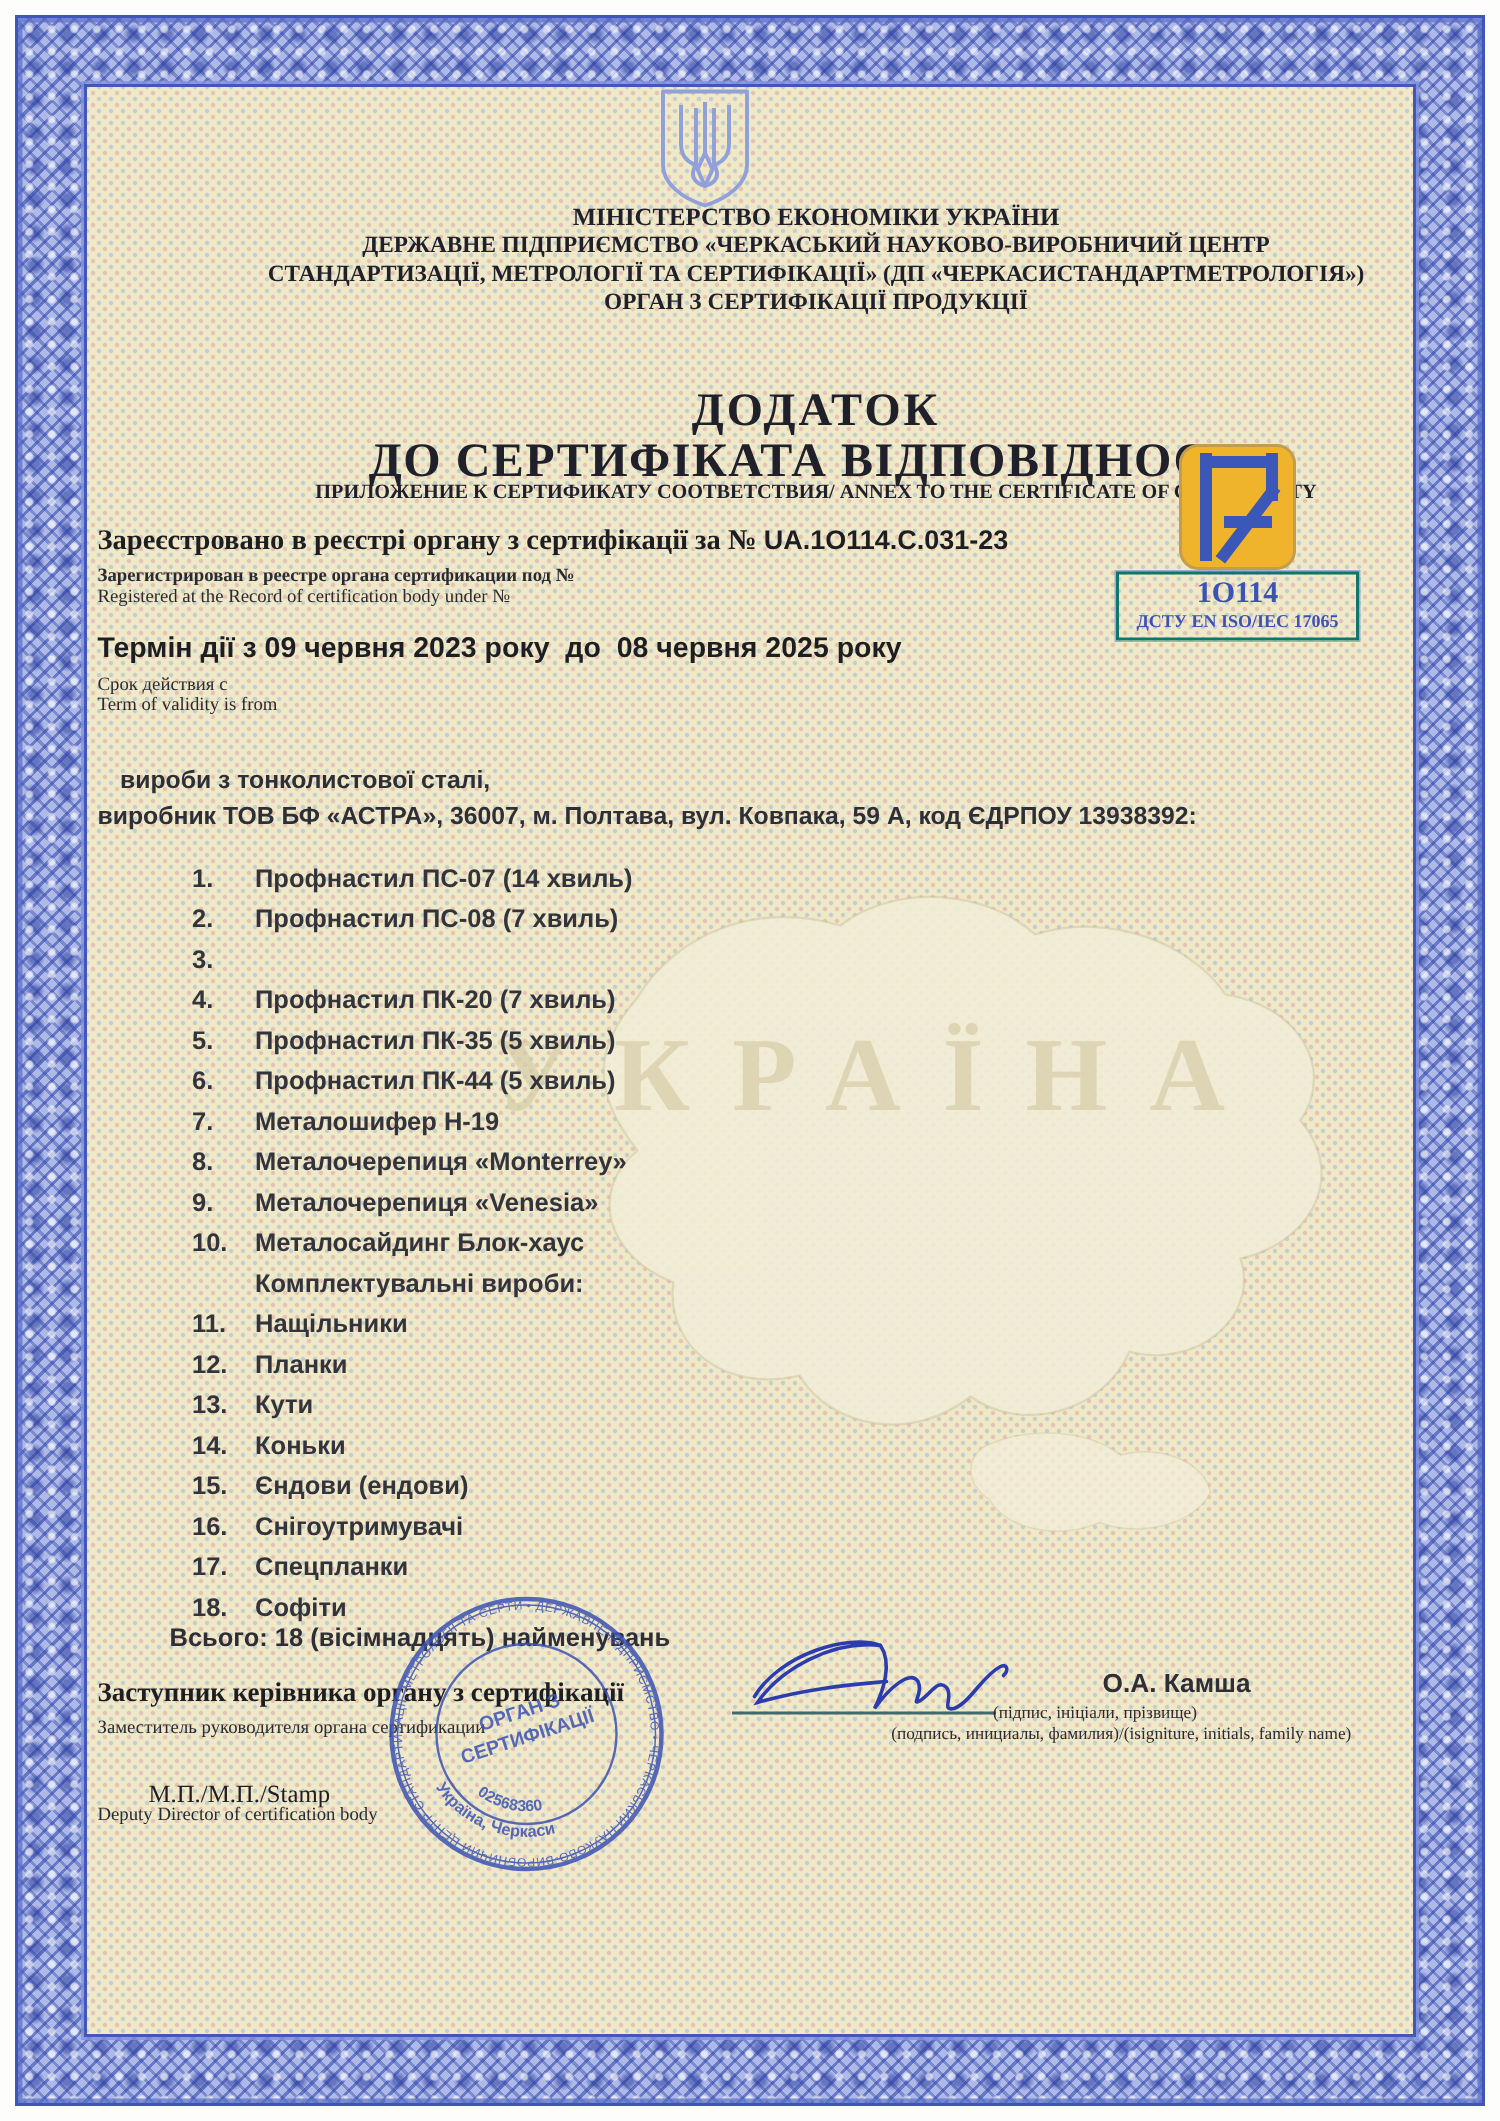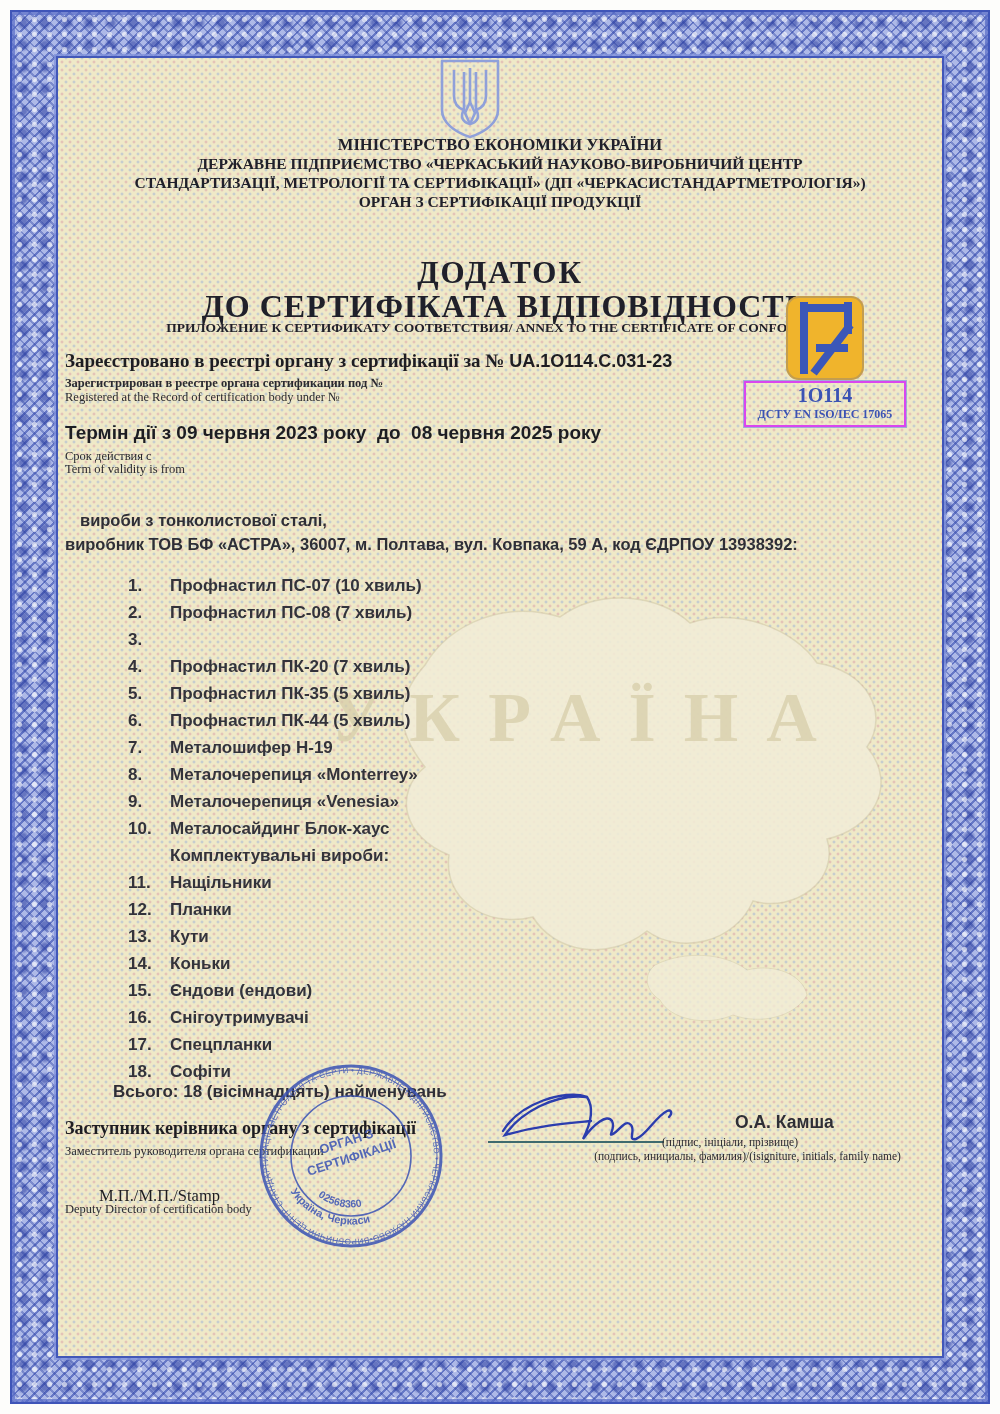--- a/index.html
+++ b/index.html
@@ -25,21 +25,21 @@
     position:absolute;inset:56px;
     background-color:#efe9c7;
     background-image:
       radial-gradient(circle, rgba(216,158,168,.50) 1.1px, rgba(216,158,168,0) 1.8px),
       radial-gradient(circle, rgba(148,170,216,.45) 1.1px, rgba(148,170,216,0) 1.8px);
     background-size:8px 8px;
     background-position:0 0,4px 4px;
     border:2px solid #4257b8;
     box-shadow: 0 0 0 2px rgba(130,148,220,.8);
   }
-  .layer{position:absolute;inset:0;}
+  .layer{position:absolute;inset:0;padding-left:44px;}
   .abs{position:absolute;}
   .serif{font-family:"Liberation Serif", serif;}
   .sans{font-family:"Liberation Sans", sans-serif;}
   .ink{color:#1d1d22;}
   .scan{color:#2e2e36;}
   .ctr{text-align:center;}
   .hdr-line{width:100%;text-align:center;font-weight:bold;color:#20202a;}
   .small-cap{font-size:12.5px;color:#2a2a30;}
   .list-row{display:flex;height:27px;line-height:27px;font-family:"Liberation Sans",sans-serif;font-weight:bold;font-size:17px;color:#33333b;}
   .list-num{width:42px;flex:0 0 42px;}
@@ -98,36 +98,36 @@
       <svg style="width:78px;height:84px;" viewBox="0 0 78 84">
         <g stroke="#3b57b8" stroke-width="8" fill="none" stroke-linecap="square">
           <path d="M18,12 H62"></path>
           <path d="M18,10 V74"></path>
           <path d="M62,10 V34"></path>
           <path d="M62,32 L30,74"></path>
           <path d="M34,52 L58,52"></path>
         </g>
       </svg>
     </div>
-    <div class="abs ctr" style="left:744px;top:381px;width:158px;height:42px;border:2px solid #d946ef;box-shadow:0 0 0 1px rgba(130,148,220,.7);color:#3b53b4;">
+    <div class="abs ctr" style="left:744px;top:381px;width:158px;height:42px;border:2px solid #0f766e;box-shadow:0 0 0 1px rgba(130,148,220,.7);color:#3b53b4;">
       <div class="serif" style="font-size:20px;font-weight:bold;line-height:24px;">1О114</div>
       <div class="serif" style="font-size:12px;font-weight:bold;line-height:14px;">ДСТУ EN ISO/ІЕС 17065</div>
     </div>
 
     <div class="abs sans ink" style="left:65px;top:422px;font-size:19px;font-weight:bold;white-space:pre;">Термін дії з 09 червня 2023 року  до  08 червня 2025 року</div>
     <div class="abs serif small-cap" style="left:65px;top:449px;">Срок действия с</div>
     <div class="abs serif small-cap" style="left:65px;top:462px;">Term of validity is from</div>
 
     <div class="abs sans scan" style="left:65px;top:511px;font-size:16.5px;font-weight:bold;margin-left:15px;">вироби з тонколистової сталі,</div>
     <div class="abs sans scan" style="left:65px;top:535px;font-size:16.5px;font-weight:bold;">виробник ТОВ БФ «АСТРА», 36007, м. Полтава, вул. Ковпака, 59 А, код ЄДРПОУ 13938392:</div>
 
     <div class="abs" style="left:128px;top:572px;width:700px;">
       <div class="list-row">
           <span class="list-num">1.</span>
-          <span>Профнастил  ПС-07 (10 хвиль)</span>
+          <span>Профнастил  ПС-07 (14 хвиль)</span>
         </div>
       <div class="list-row">
           <span class="list-num">2.</span>
           <span>Профнастил  ПС-08 (7 хвиль)</span>
         </div>
       <div class="list-row">
           <span class="list-num">3.</span>
         </div>
       <div class="list-row">
           <span class="list-num">4.</span>

